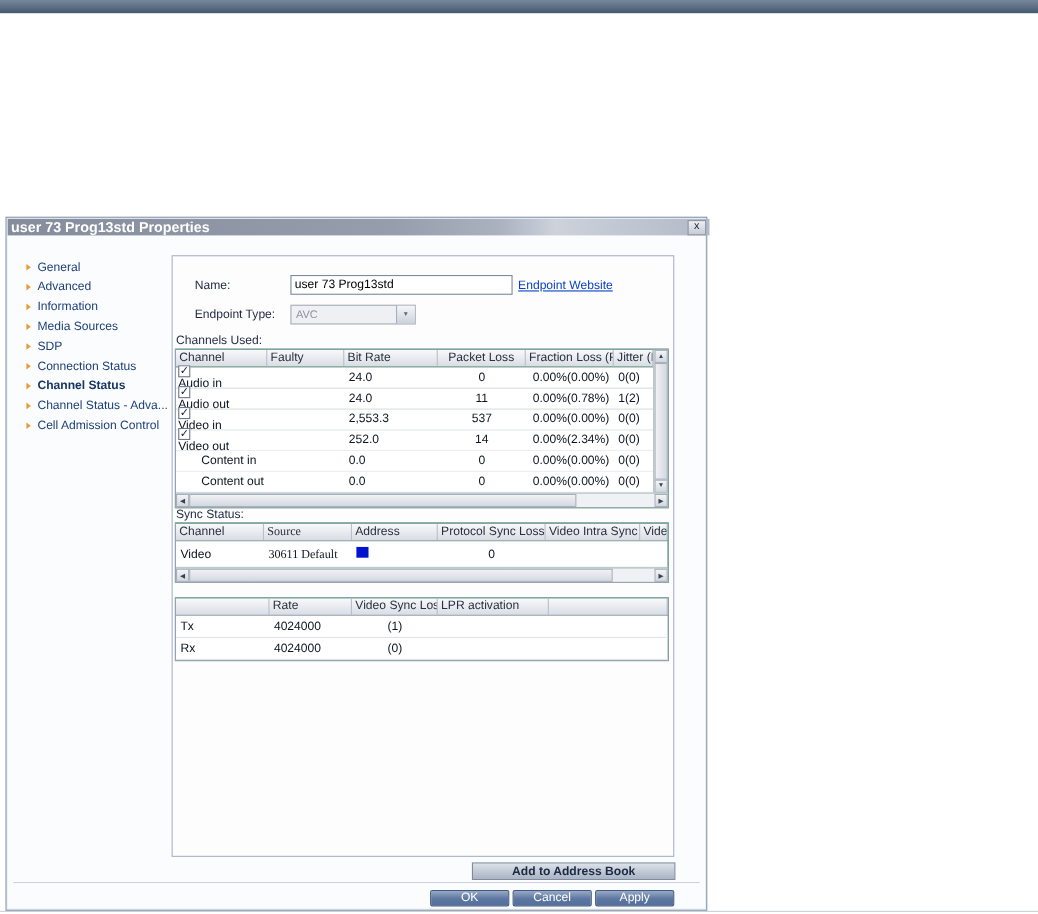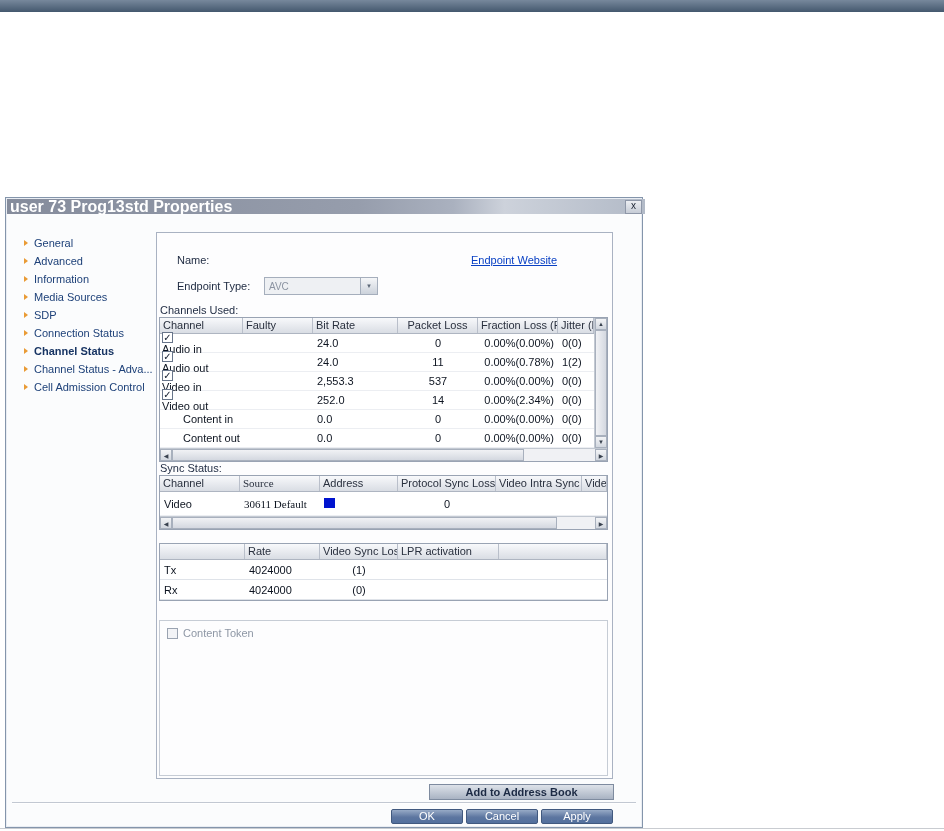--- a/index.html
+++ b/index.html
@@ -2,21 +2,21 @@
 <html><head>
 <meta charset="utf-8">
 <style>
   html,body{margin:0;padding:0;}
   body{width:944px;height:831px;position:relative;background:#ffffff;font-family:"Liberation Sans",sans-serif;overflow:hidden;}
   .topbar{position:absolute;left:0;top:0;width:944px;height:12px;background:linear-gradient(#77889c,#44586e);}
   .page-edge{position:absolute;left:0;top:828px;width:944px;height:1px;background:#c9ccd1;}
 
   .dialog{position:absolute;left:5px;top:197px;width:636px;height:629px;background:#fbfcfd;border:1px solid #8495ab;box-shadow:inset 0 0 0 1px #e9edf3;}
   .titlebar{position:absolute;left:1px;top:1px;width:632px;height:15px;background:linear-gradient(to right,#858c9c 0%,#969dac 55%,#aab1bf 70%,#cdd2db 78%,#b2bac7 100%);display:flex;align-items:center;padding:0 3px;}
-  .title-text{color:#ffffff;font-size:16px;font-weight:bold;white-space:nowrap;}
+  .title-text{color:#ffffff;font-size:13px;font-weight:bold;white-space:nowrap;}
   .close-btn{margin-left:auto;width:15px;height:12px;background:linear-gradient(#eceef2,#c6ccd6);border:1px solid #8e97a8;color:#222a38;font-size:10px;line-height:10px;text-align:center;cursor:pointer;}
 
   .sidebar{position:absolute;left:18px;top:36px;width:132px;}
   .nav-item{display:flex;align-items:center;height:18px;font-size:11px;color:#1d4078;cursor:pointer;white-space:nowrap;}
   .nav-arrow{width:0;height:0;border-left:4px solid #e99b35;border-top:3px solid transparent;border-bottom:3px solid transparent;margin-right:6px;flex:none;}
   .nav-item.selected{font-weight:bold;color:#173463;}
 
   .panel{position:absolute;left:150px;top:34px;width:455px;height:545px;background:#fdfdfe;border:1px solid #a9b2c2;}
 
   .lbl{position:absolute;font-size:11px;color:#1d2940;}
@@ -113,20 +113,21 @@
     </div>
     <div class="nav-item">
       <span class="nav-arrow"></span>
       <span>Cell Admission Control</span>
     </div>
   </div>
 
   <div class="panel">
 
     <span class="lbl" style="left:20px;top:21px">Name:</span>
+    <input class="textbox" value="user 73 Prog13std" style="">
     <span class="link">Endpoint Website</span>
 
     <span class="lbl" style="left:20px;top:47px">Endpoint Type:</span>
     <div class="dropdown">
       <span class="dd-value">AVC</span>
       <span class="dd-btn">▼</span>
     </div>
 
     <span class="lbl" style="left:3px;top:71px">Channels Used:</span>
 
@@ -263,26 +264,20 @@
       </div>
       <div class="trow" style="height:20px;border-bottom:1px solid #dfe3e9">
         <span class="td r1">Rx</span>
         <span class="td r2">4024000</span>
         <span class="td r3 center">(0)</span>
         <span class="td r4"></span>
         <span class="td r5"></span>
       </div>
     </div>
 
-    <div class="groupbox">
-      <div class="gb-check">
-        <span class="gb-cb"></span>
-        <span class="gb-lbl">Content Token</span>
-      </div>
-    </div>
 
   </div>
 
   <div class="addr-btn">Add to Address Book</div>
   <div class="footer-sep"></div>
   <div class="btn btn-ok">OK</div>
   <div class="btn btn-cancel">Cancel</div>
   <div class="btn btn-apply">Apply</div>
 
 </div>

